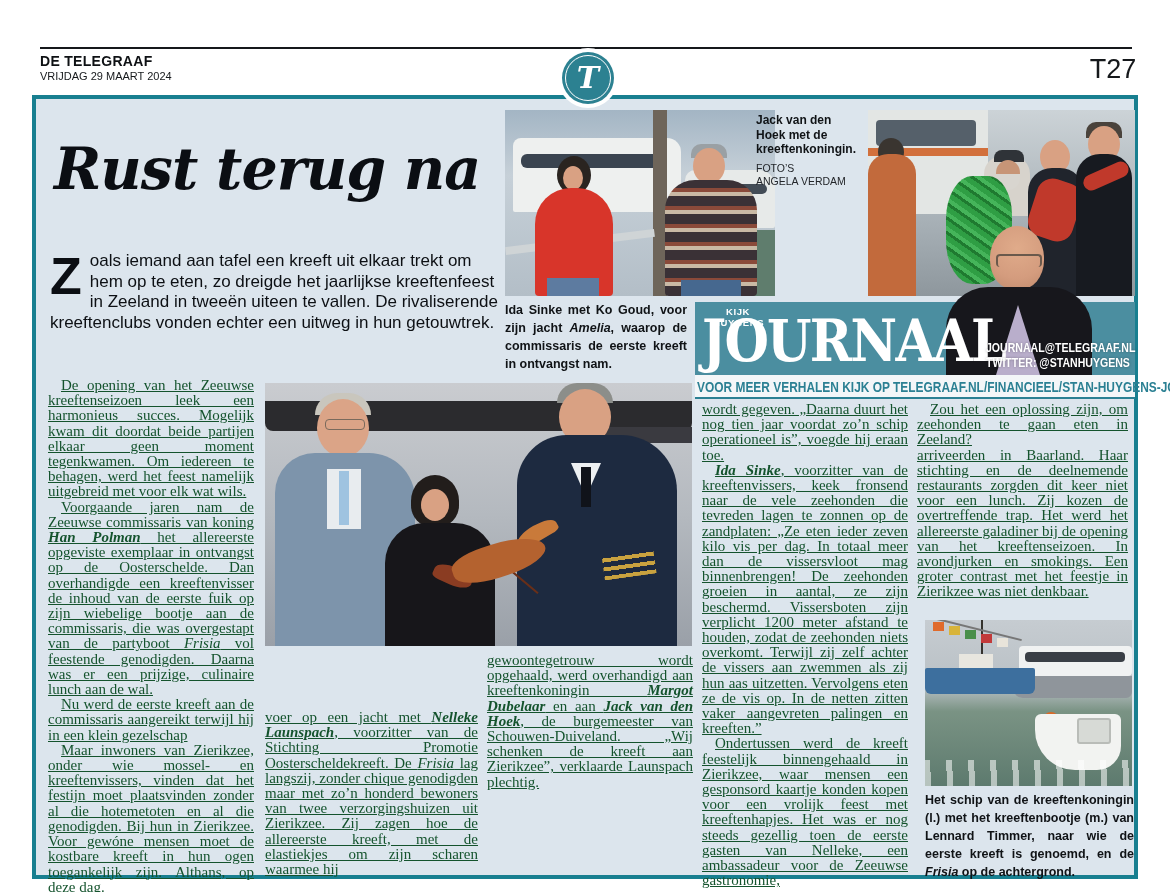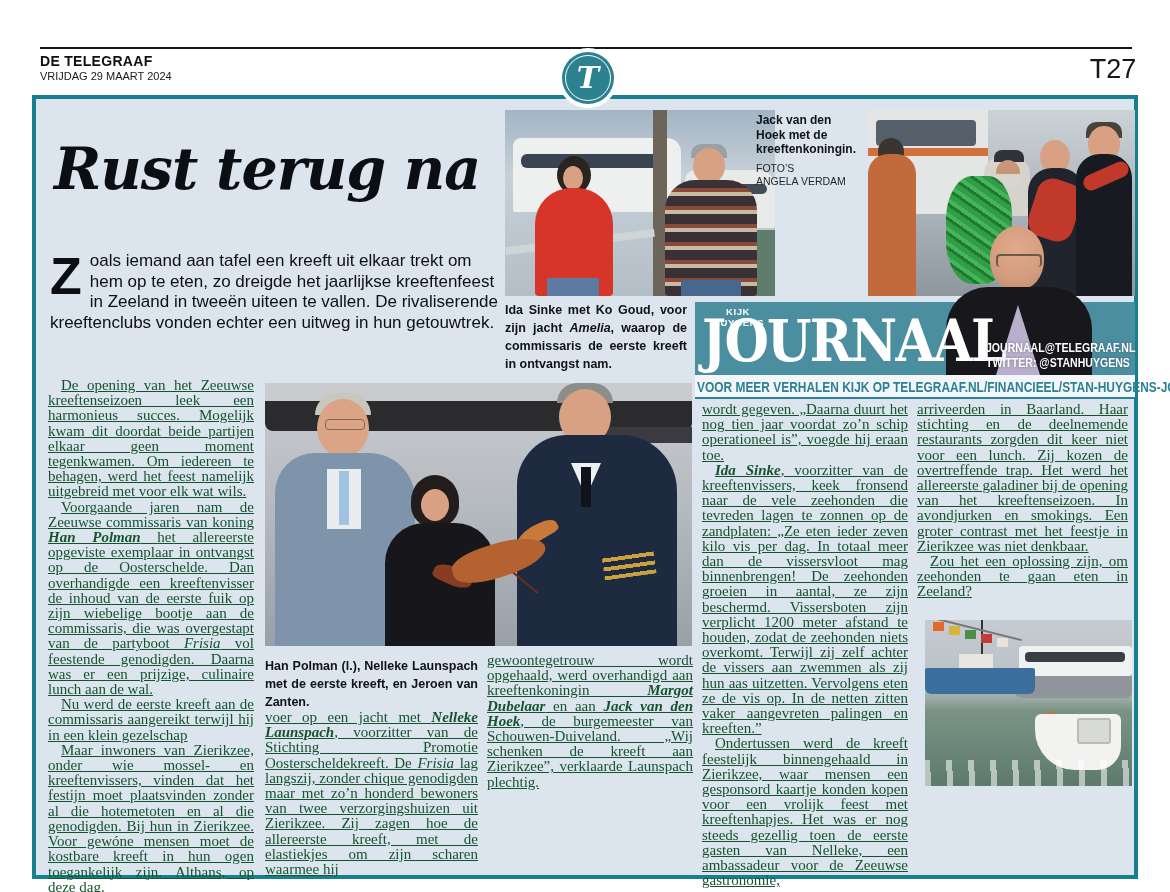--- a/index.html
+++ b/index.html
@@ -262,21 +262,21 @@
   </div>
 
   <div id="caption-photo1" class="caption"><span>Ida Sinke met Ko Goud, voor zijn jacht </span><span style="font-style: italic;">Amelia</span><span>, waarop de commissaris de eerste kreeft in ontvangst nam.</span></div>
   <div id="caption-photo2">
     <span>Jack van den Hoek met de kreeftenkoningin.</span>
     <div id="photo-credit">
       <span>FOTO’S</span><br>
       <span>ANGELA VERDAM</span>
     </div>
   </div>
-  <div id="caption-photo3" class="caption"><span>Han Polman (l.), Nelleke Launspach met de eerste kreeft, en Jeroen van Zanten.</span></div>
+  <div id="caption-photo4" class="caption"><span>Het schip van de kreeftenkoningin (l.) met het kreeftenbootje (m.) van Lennard Timmer, naar wie de eerste kreeft is genoemd, en de </span><span style="font-style: italic;">Frisia</span><span> op de achtergrond.</span></div>
 
   <div id="journaal-banner"></div>
   <div id="stan-portrait">
     <div id="stan-head"></div>
     <div id="stan-glasses"></div>
     <div id="stan-body"></div>
     <div id="stan-shirt"></div>
   </div>
   <div id="stan-label">
     <span class="l1">KIJK</span>
@@ -302,17 +302,17 @@
     </div>
   <div id="col-2" class="col">
       <p class="bp"><span>gewoontegetrouw wordt opgehaald, werd overhandigd aan kreeftenkoningin </span><span style="font-weight: bold; font-style: italic;">Margot Dubelaar</span><span> en aan </span><span style="font-weight: bold; font-style: italic;">Jack van den Hoek</span><span>, de burgemeester van Schouwen-Duiveland. „Wij schenken de kreeft aan Zierikzee”, verklaarde Launspach plechtig.</span></p>
     </div>
   <div id="col-3" class="col">
       <p class="bp"><span>wordt gegeven. „Daarna duurt het nog tien jaar voordat zo’n schip operationeel is”, voegde hij eraan toe.</span></p>
       <p class="bp ind"><span style="font-weight: bold; font-style: italic;">Ida Sinke</span><span>, voorzitter van de kreeftenvissers, keek fronsend naar de vele zeehonden die tevreden lagen te zonnen op de zandplaten: „Ze eten ieder zeven kilo vis per dag. In totaal meer dan de vissersvloot mag binnenbrengen! De zeehonden groeien in aantal, ze zijn beschermd. Vissersboten zijn verplicht 1200 meter afstand te houden, zodat de zeehonden niets overkomt. Terwijl zij zelf achter de vissers aan zwemmen als zij hun aas uitzetten. Vervolgens eten ze de vis op. In de netten zitten vaker aangevreten palingen en kreeften.”</span></p>
       <p class="bp ind"><span>Ondertussen werd de kreeft feestelijk binnengehaald in Zierikzee, waar mensen een gesponsord kaartje konden kopen voor een vrolijk feest met kreeftenhapjes. Het was er nog steeds gezellig toen de eerste gasten van Nelleke, een ambassadeur voor de Zeeuwse gastronomie,</span></p>
     </div>
   <div id="col-4" class="col">
+      <p class="bp ind"><span>Zou het een oplossing zijn, om zeehonden te gaan eten in Zeeland?</span></p>
       <p class="bp"><span>arriveerden in Baarland. Haar stichting en de deelnemende restaurants zorgden dit keer niet voor een lunch. Zij kozen de overtreffende trap. Het werd het allereerste galadiner bij de opening van het kreeftenseizoen. In avondjurken en smokings. Een groter contrast met het feestje in Zierikzee was niet denkbaar.</span></p>
-      <p class="bp ind"><span>Zou het een oplossing zijn, om zeehonden te gaan eten in Zeeland?</span></p>
     </div>
 
 </div>
 
 </body></html>

